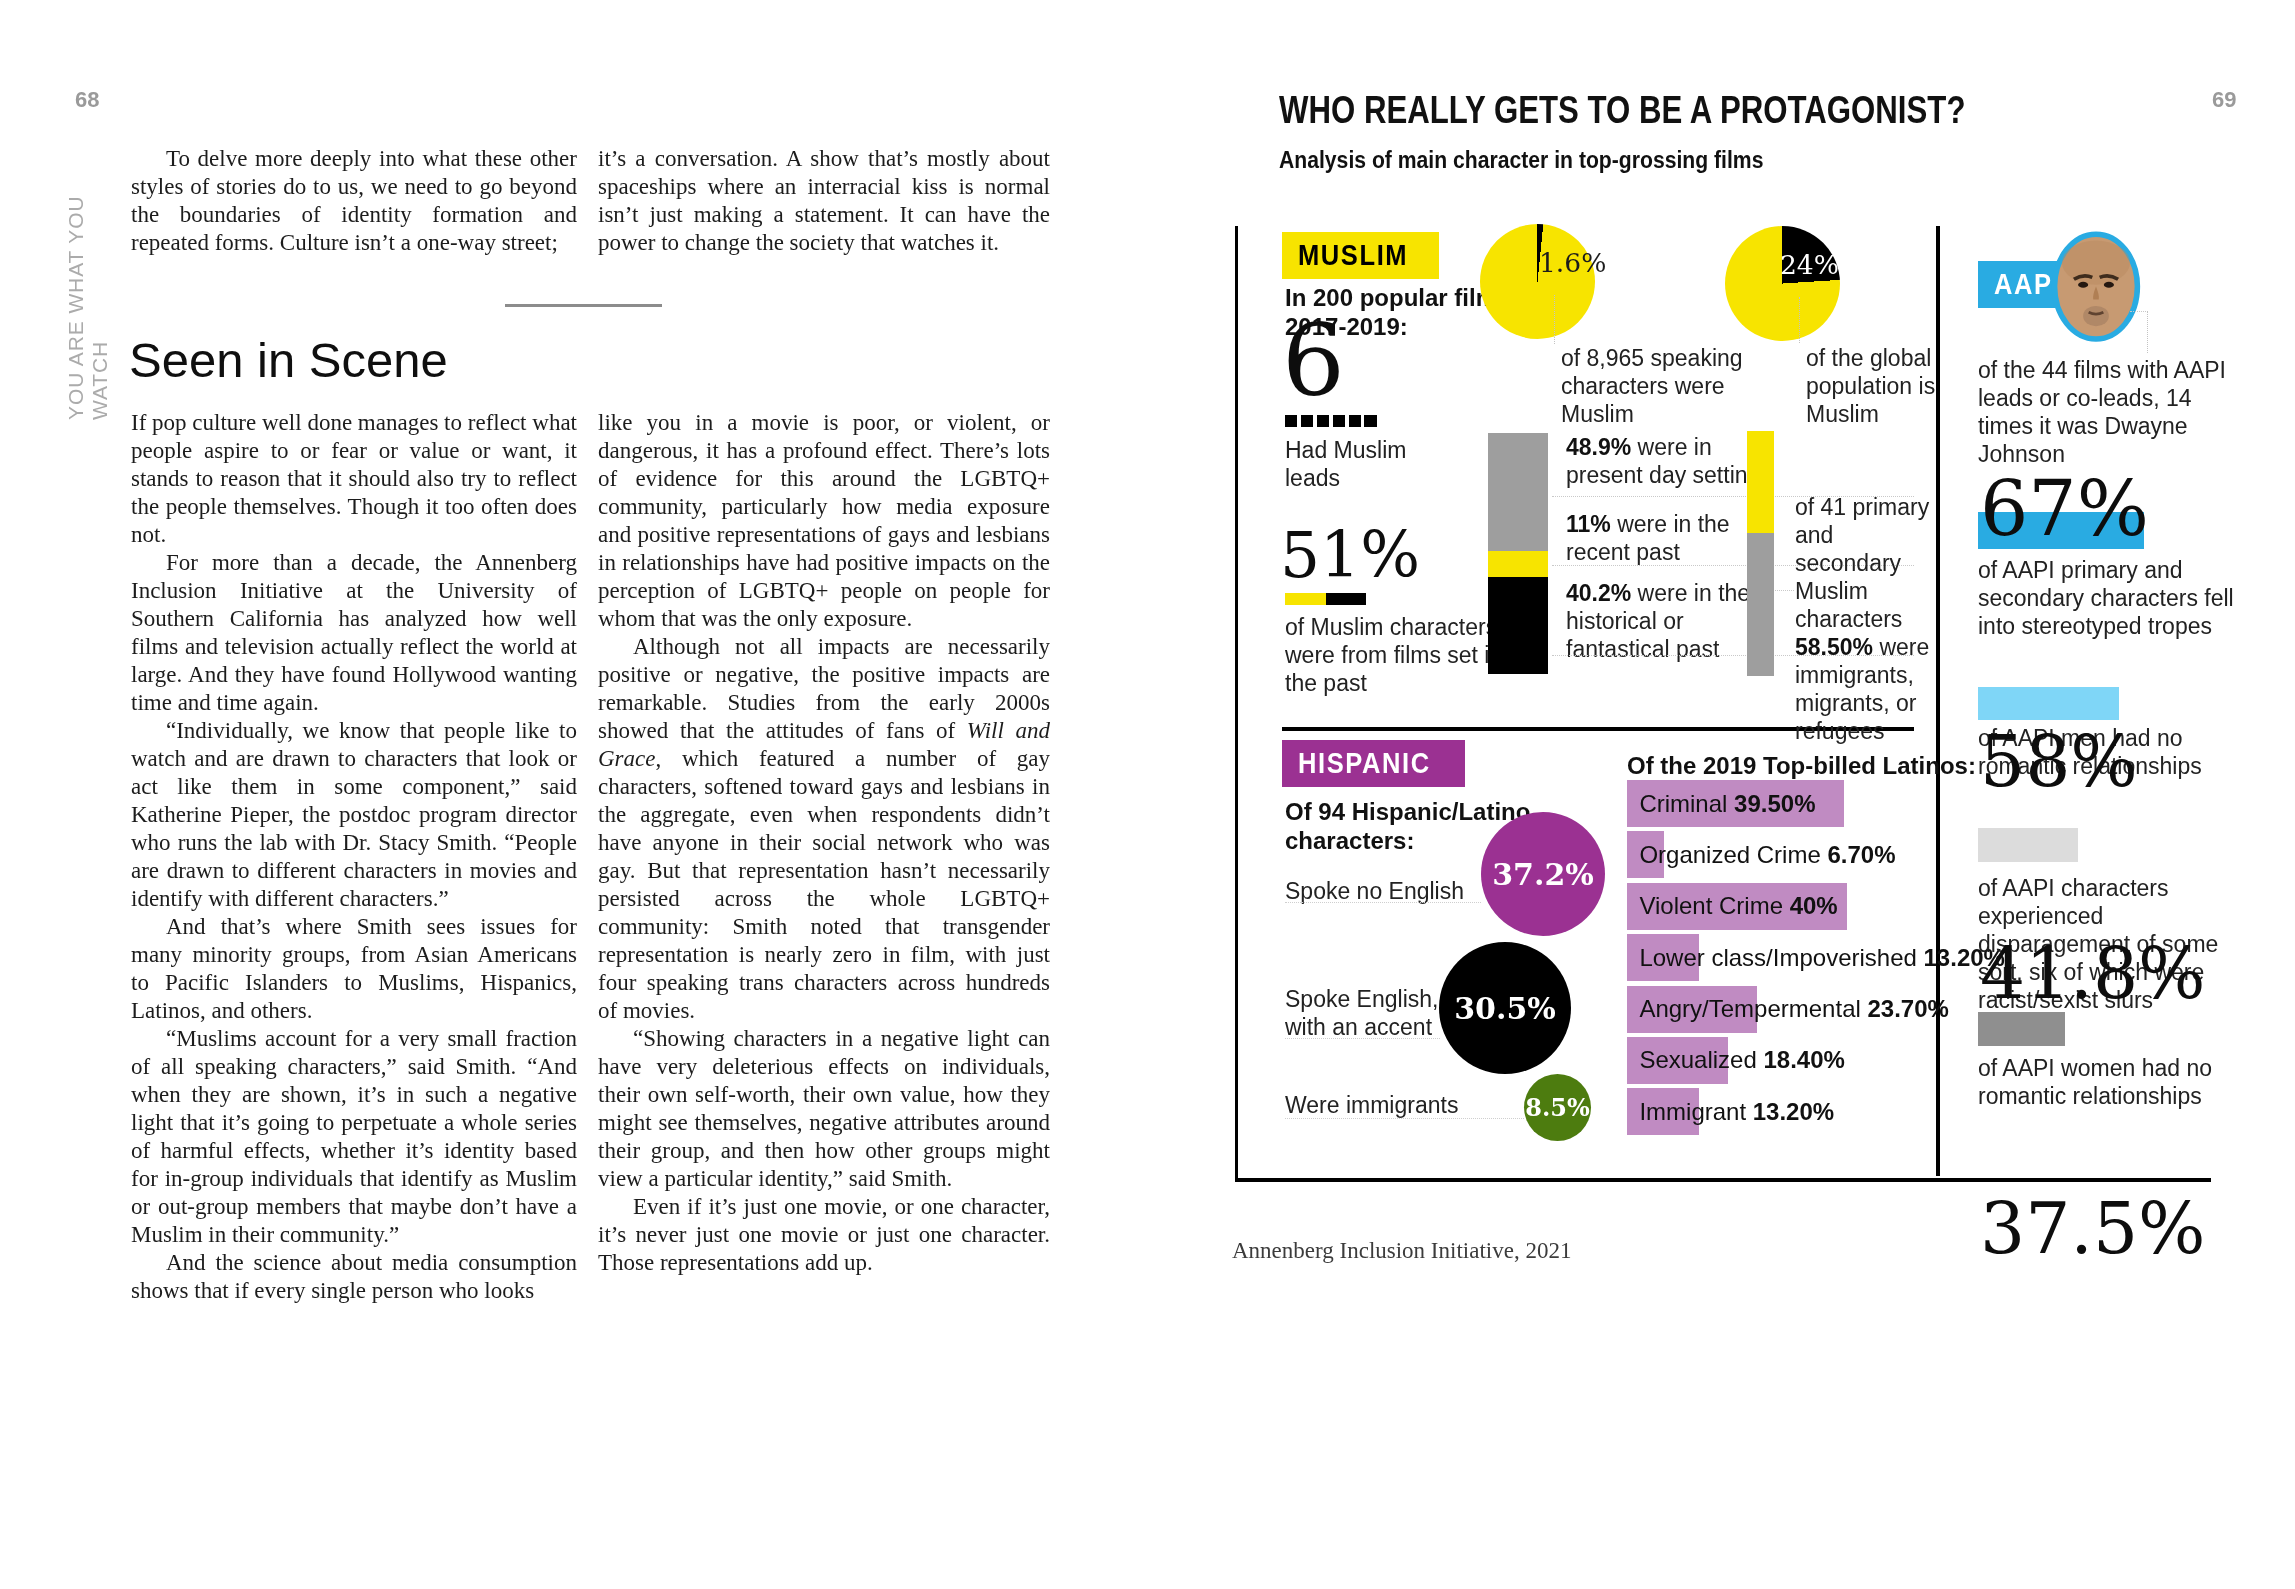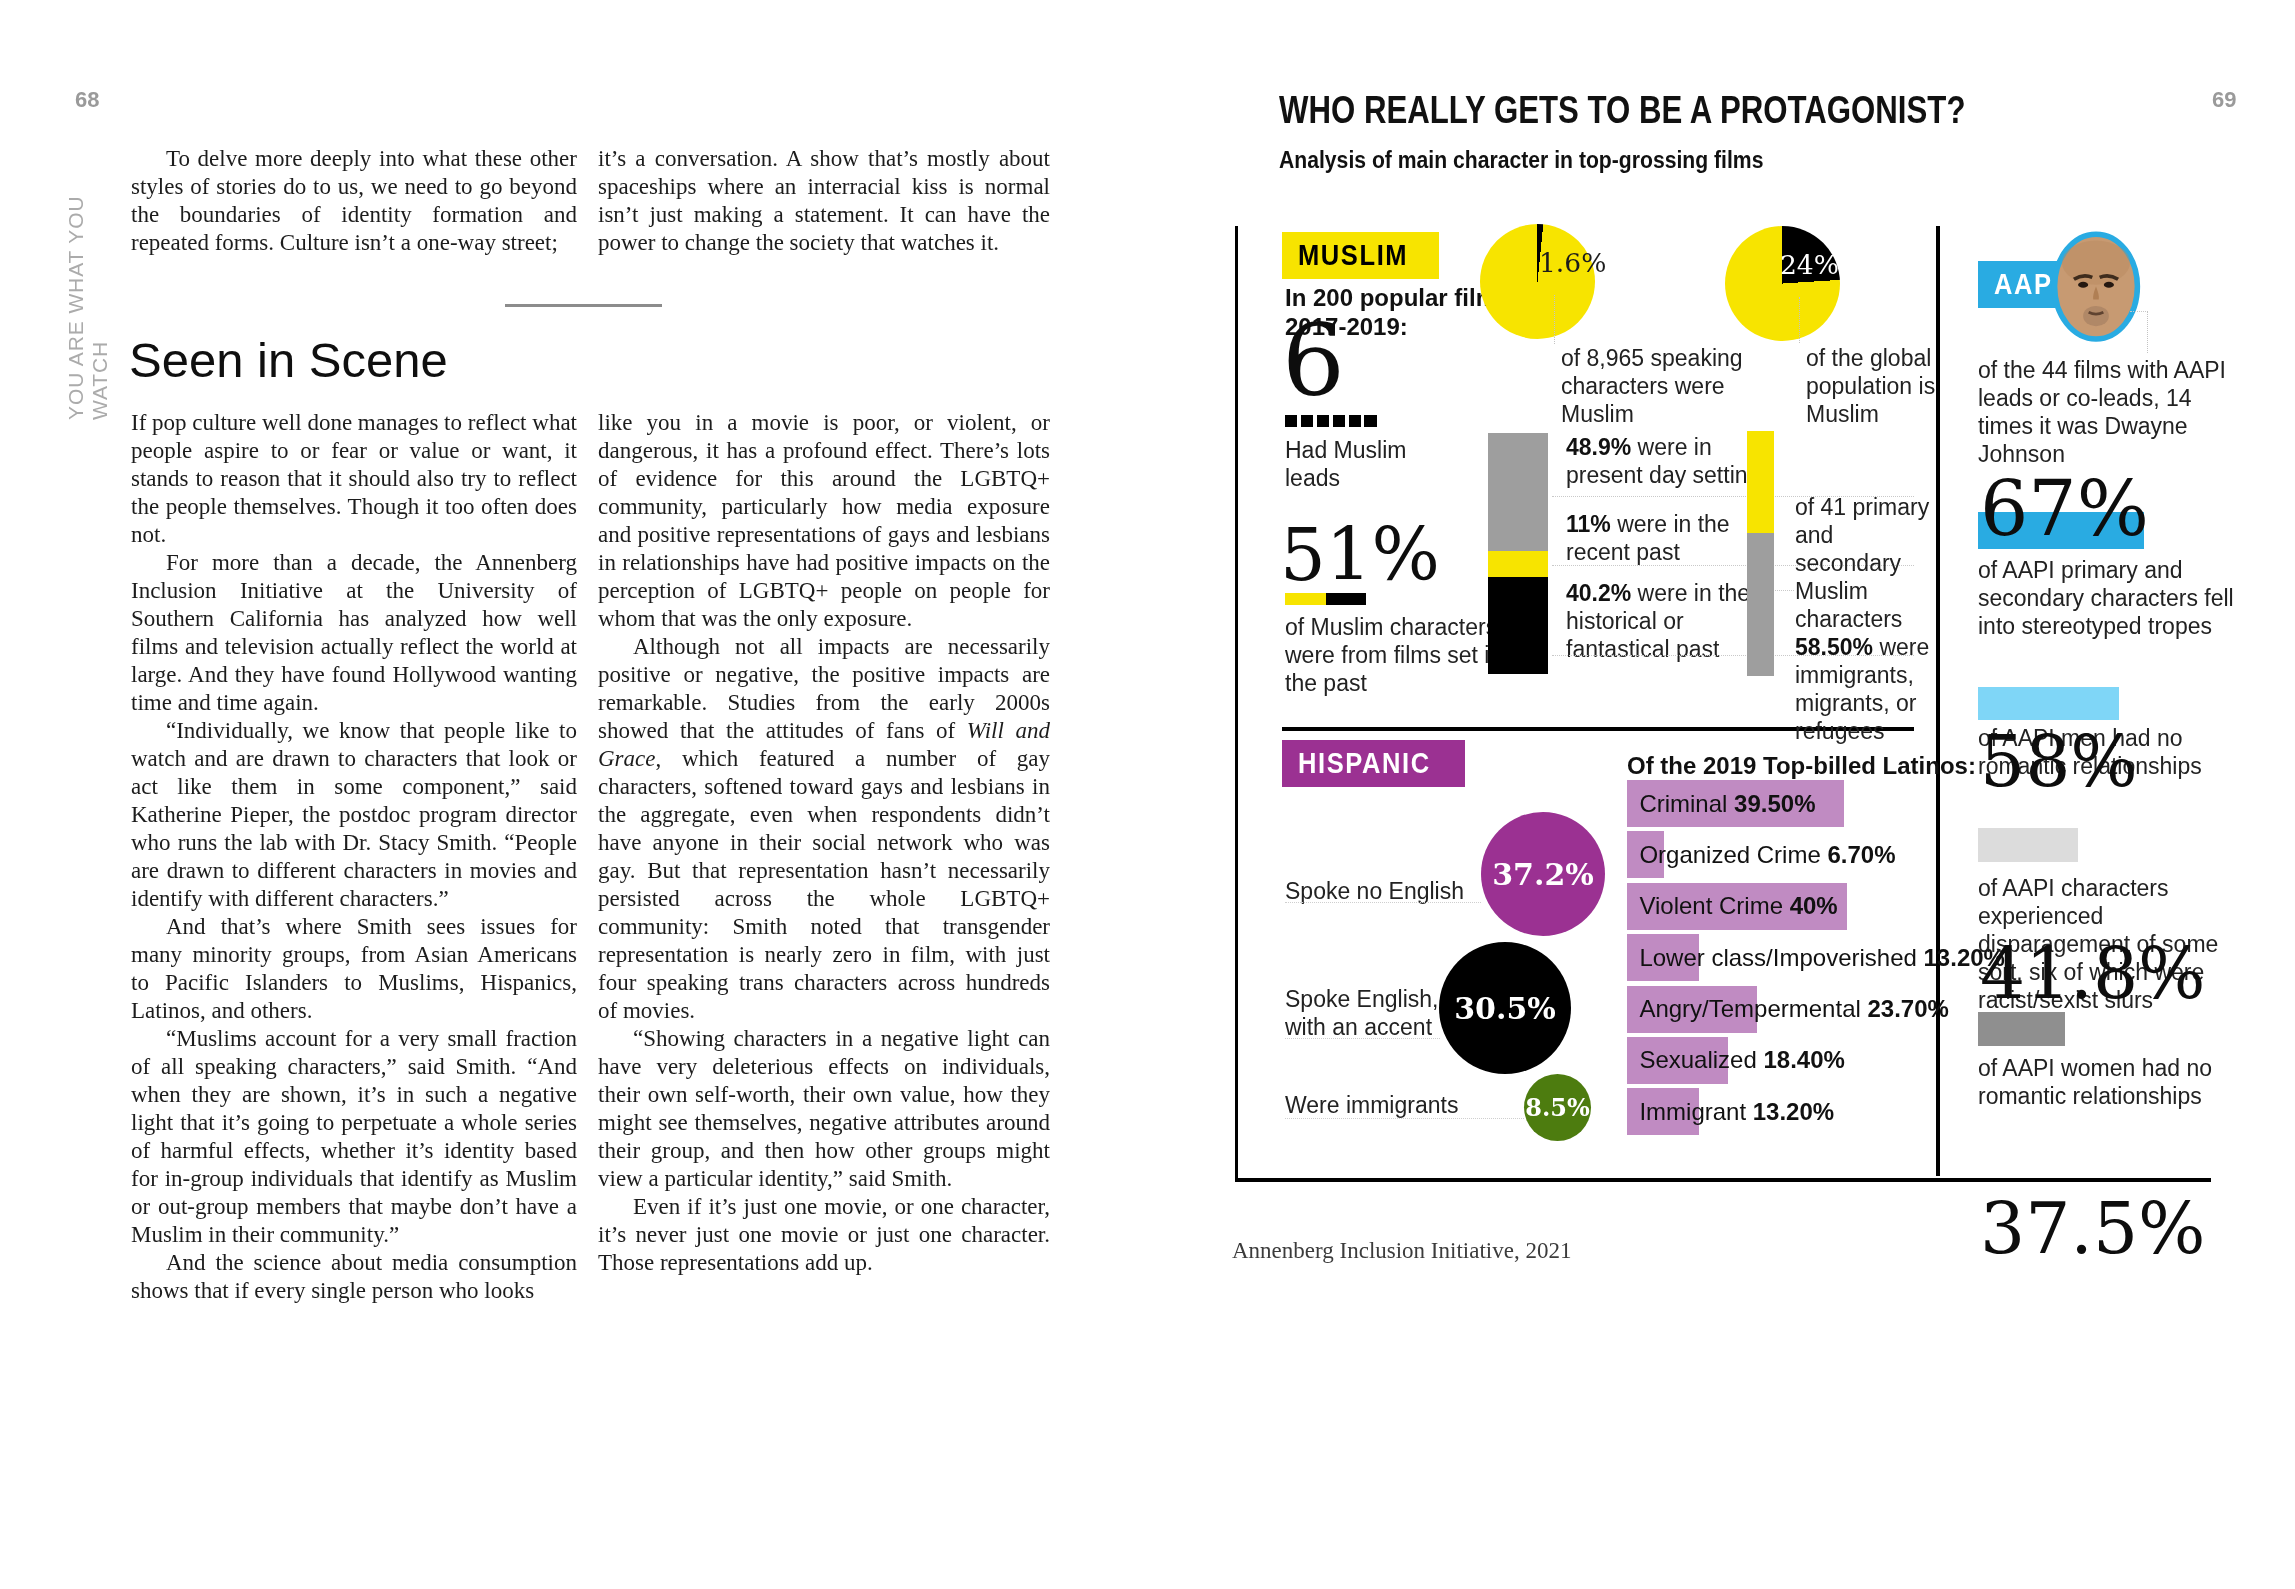--- a/index.html
+++ b/index.html
@@ -96,21 +96,21 @@
     <div class="abs divline" style="left:87px;top:1178px;width:976px;height:4.4px;"></div>
     <div class="abs divline" style="left:134px;top:727px;width:632px;height:3.5px;"></div>
     <div class="abs divline" style="left:788px;top:226px;width:3.5px;height:950px;"></div>
 
     <div class="abs tag" style="left: 134px; top: 232px; color: rgb(0, 0, 0); background-color: rgb(247, 228, 0);"><span>MUSLIM</span></div>
     <div class="abs ig-bold" style="left:137px;top:283px;width:238px;">In 200 popular films, 2017-2019:</div>
     <div class="abs bignum" style="left:134px;top:311px;font-size:99px;line-height:99px;">6</div>
     <div class="abs" id="lead-squares" style="left:137px;top:415px;"><span class="square"></span><span class="square"></span><span class="square"></span><span class="square"></span><span class="square"></span><span class="square"></span></div>
     <div class="abs ig-text" style="left:137px;top:436px;width:168px;">Had Muslim leads</div>
 
-    <div class="abs bignum" style="left:132px;top:523px;font-size:72px;line-height:65px;">51%</div>
+    <div class="abs bignum" style="left:132px;top:523px;font-size:63px;line-height:65px;">51%</div>
     <div class="abs minibar" style="left:137px;top:593px;width:81px;">
       <div style="width: 41px; background-color: rgb(247, 228, 0);"></div>
       <div style="width: 40px; background-color: rgb(0, 0, 0);"></div>
     </div>
     <div class="abs ig-text" style="left:137px;top:613px;width:225px;">of Muslim characters were from films set in the past</div>
 
     <div class="abs pie" id="pie1" style="left: 332px; top: 224px; width: 115px; height: 115px; background: conic-gradient(rgb(0, 0, 0) 0deg, rgb(0, 0, 0) 5.76deg, rgb(247, 228, 0) 5.76deg, rgb(247, 228, 0) 360deg);"></div>
     <div class="abs serifn" style="left:391px;top:247px;font-size:26.5px;">1.6%</div>
     <div class="abs dot-v" style="left:406px;top:295px;height:49px;"></div>
     <div class="abs ig-text" style="left:413px;top:344px;width:190px;">of 8,965 speaking characters were Muslim</div>
@@ -133,20 +133,21 @@
     <div class="abs ig-text" style="left:658px;top:344px;width:168px;">of the global population is Muslim</div>
 
     <div class="abs sbar" id="sbar2" style="left:599px;top:431px;width:26.5px;height:245px;">
         <div style="height: 41.5%; background: rgb(247, 228, 0);"></div>
         <div style="height: 58.5%; background: rgb(158, 158, 158);"></div>
       </div>
     <div class="abs dot-h" style="left:627px;top:590px;width:19.4px;"></div>
     <div class="abs ig-text" style="left:647px;top:493px;width:148px;"><span>of 41 primary and secondary Muslim characters </span><b>58.50%</b><span> were immigrants, migrants, or refugees</span></div>
 
     <div class="abs tag" style="left: 134px; top: 740px; color: rgb(255, 255, 255); background-color: rgb(155, 49, 146);"><span>HISPANIC</span></div>
+    <div class="abs ig-bold" style="left:137px;top:797px;width:256px;">Of 94 Hispanic/Latino characters:</div>
 
     <div class="abs ig-text" style="left:137px;top:877px;">Spoke no English</div>
     <div class="abs leader" style="left:137px;top:902px;width:196px;"></div>
     <div class="abs bubble" style="left: 333px; top: 812px; width: 124px; height: 124px; font-size: 30px; background: rgb(155, 49, 146);">
         <span>37.2%</span>
       </div>
 
     <div class="abs ig-text" style="left:137px;top:985px;width:185px;">Spoke English, with an accent</div>
     <div class="abs leader" style="left:137px;top:1038px;width:155px;"></div>
     <div class="abs bubble" style="left: 291px; top: 942px; width: 132px; height: 132px; font-size: 30px; background: rgb(0, 0, 0);">

